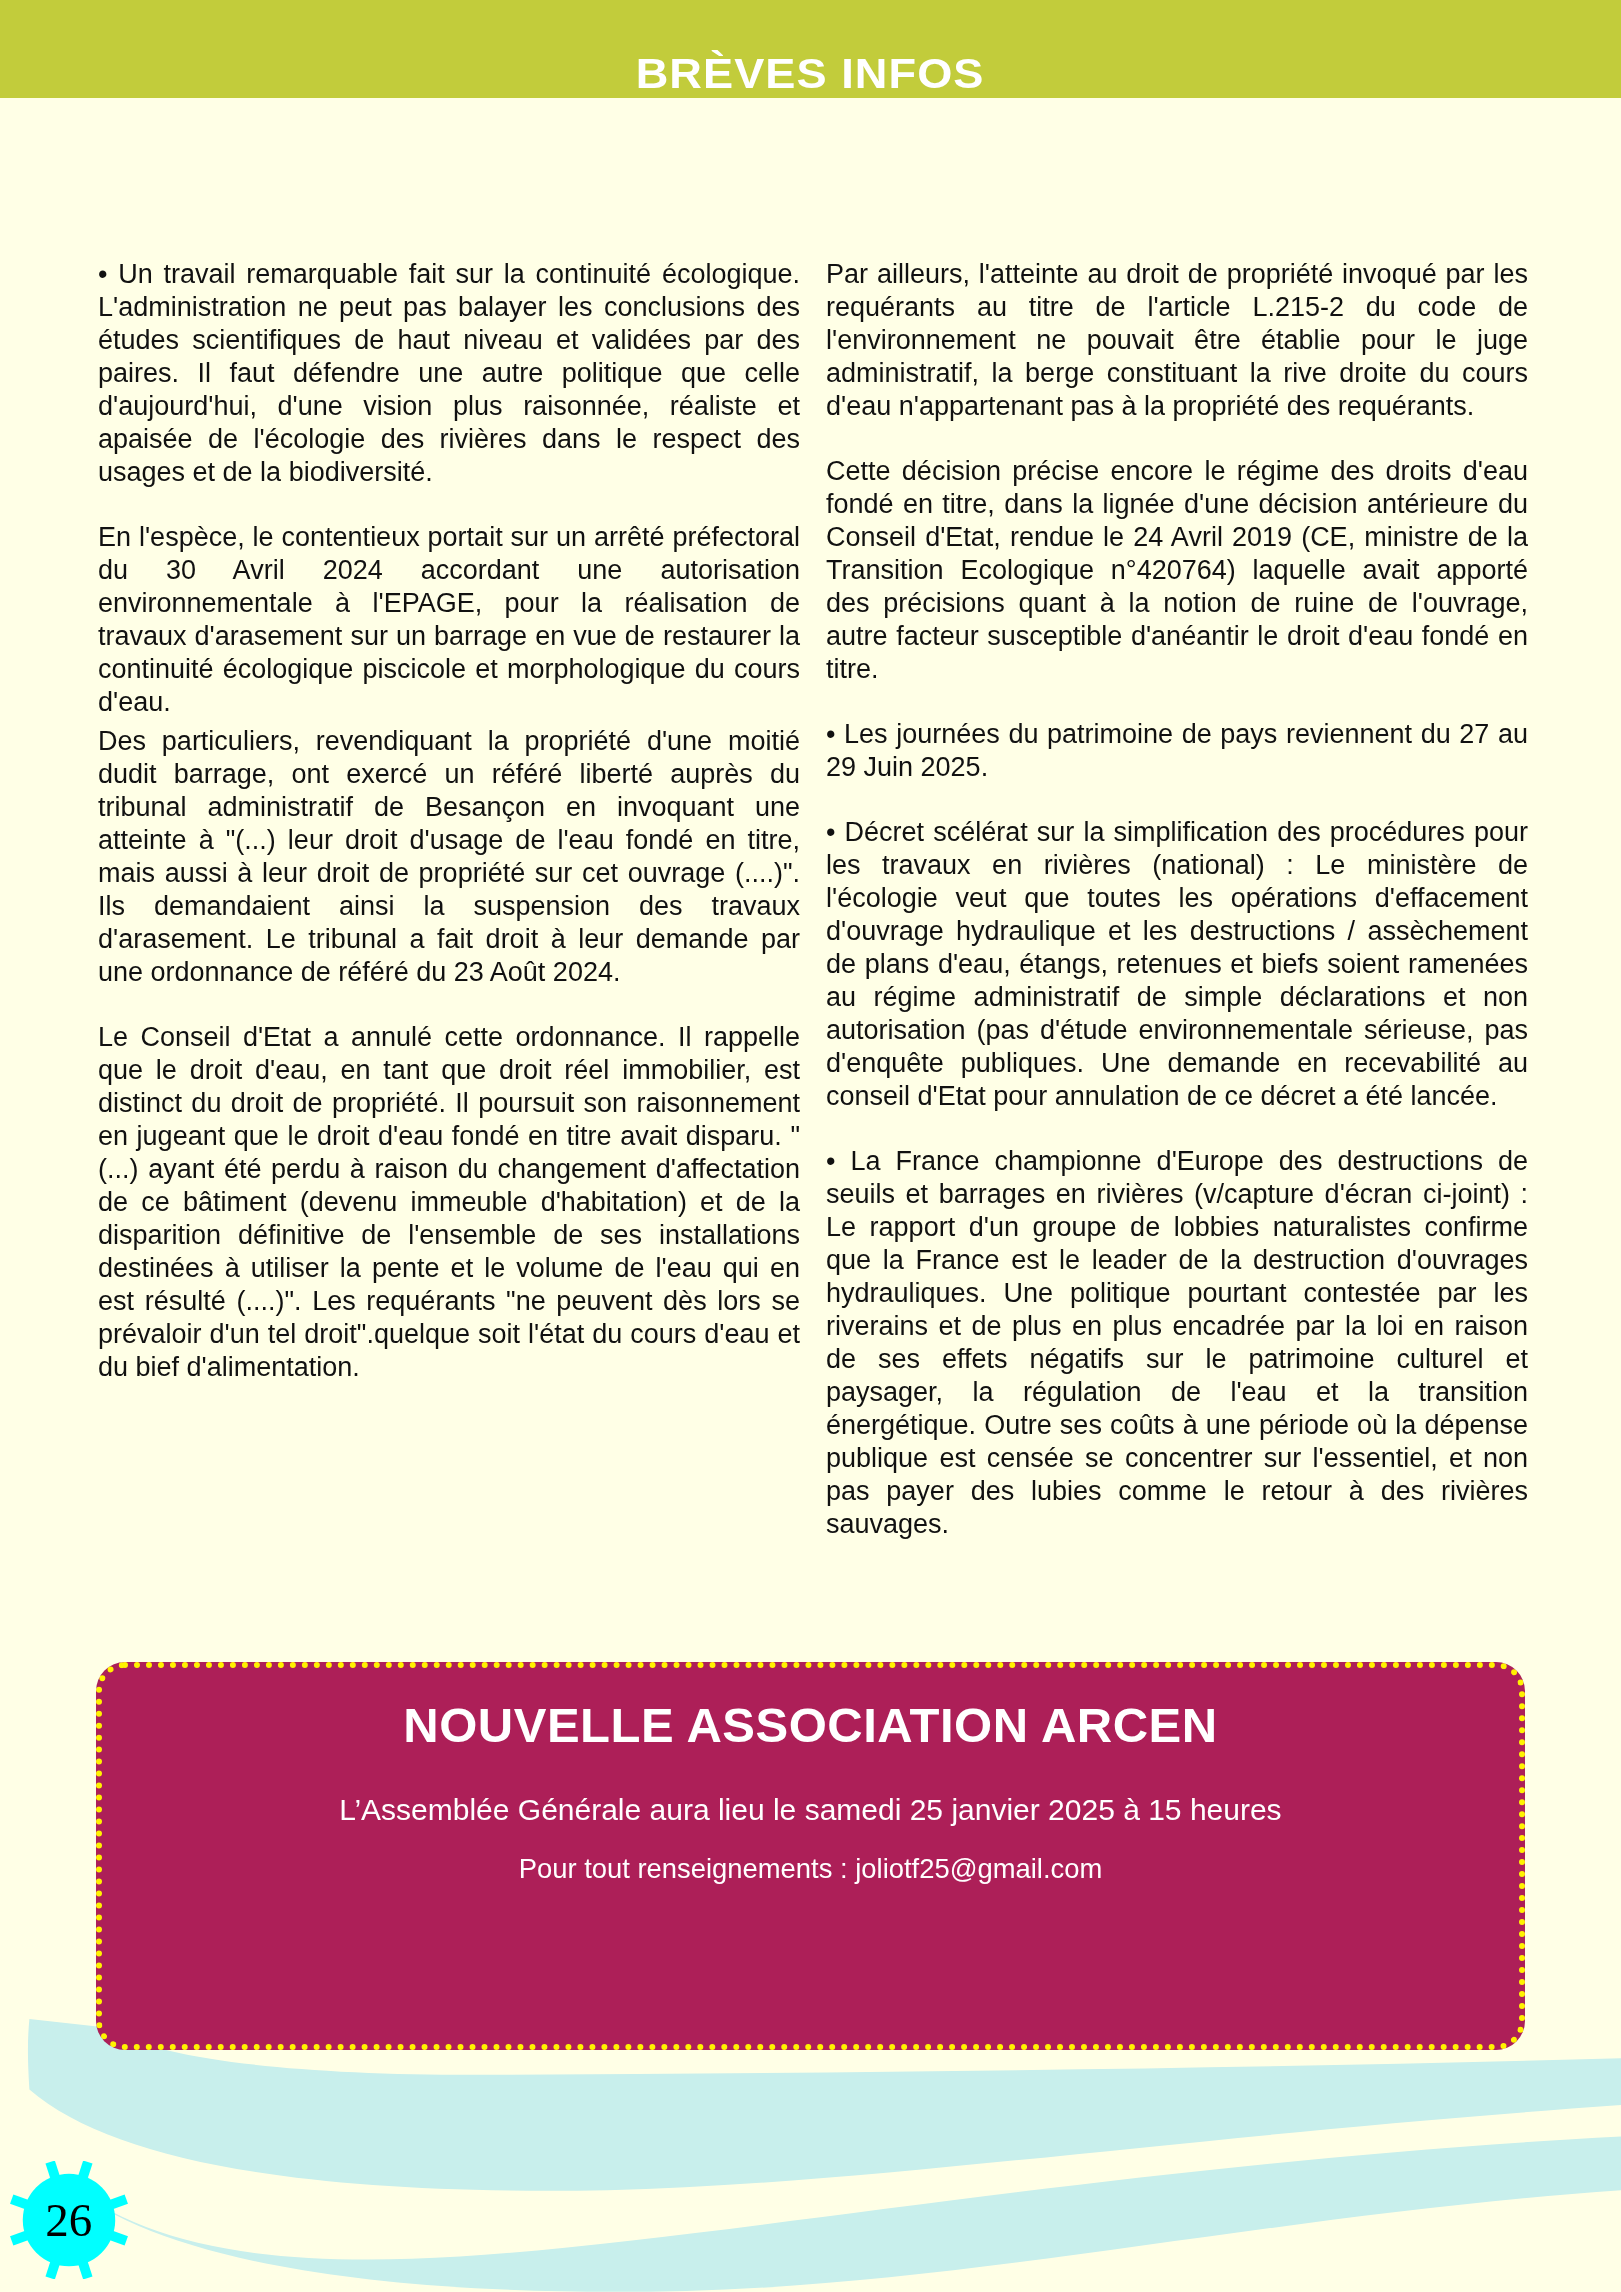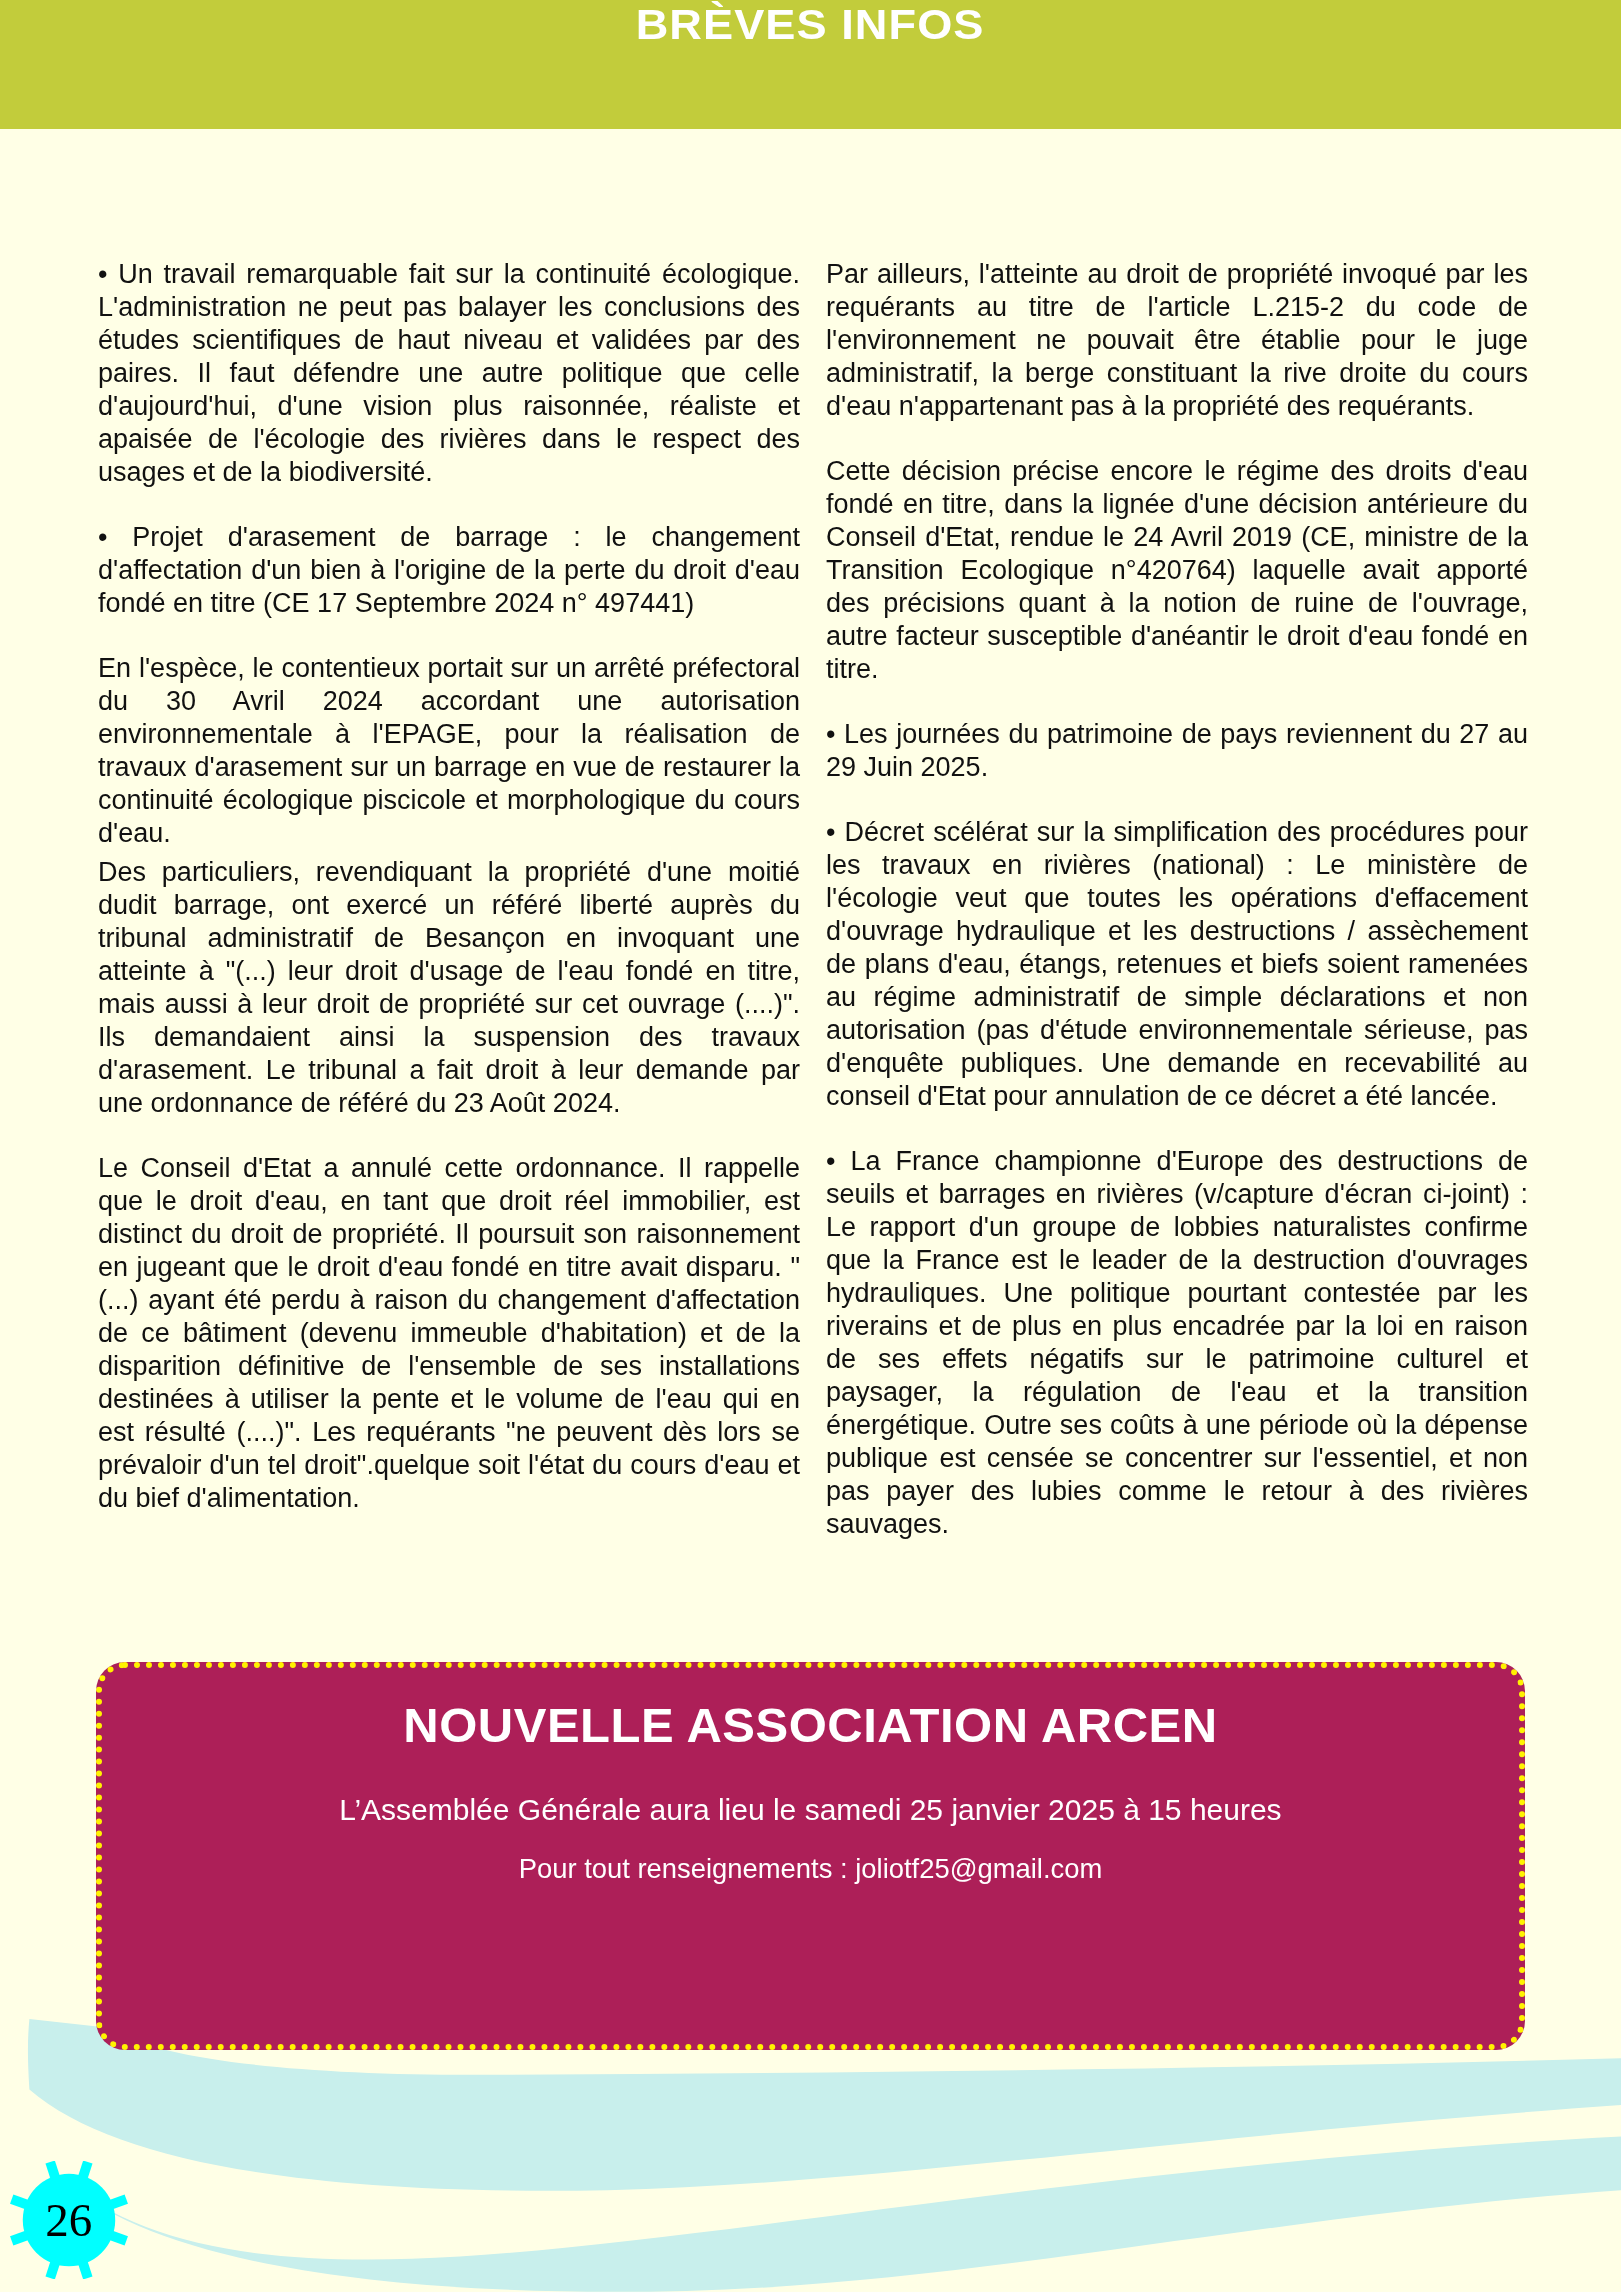--- a/index.html
+++ b/index.html
@@ -3,23 +3,23 @@
 <meta charset="utf-8">
 <style>
   html, body { margin: 0; padding: 0; }
   body {
     width: 1621px; height: 2293px; position: relative; overflow: hidden;
     background: #ffffe6;
     font-family: "Liberation Sans", sans-serif;
     color: #111;
   }
   .header {
-    position: absolute; left: 0; top: 0; width: 1621px; height: 129px;
+    position: absolute; left: 0; top: 0; width: 1621px; height: 98px;
     background: #c2cc3b;
-    display: flex; align-items: flex-start; justify-content: center;
+    display: flex; align-items: flex-end; justify-content: center;
   }
   .header h1 {
     margin: 0; color: #fff; font-weight: bold; font-size: 43px; letter-spacing: 1px;
     transform: scaleX(1.05);
   }
   .col {
     position: absolute; top: 258px; width: 702px;
     font-size: 27px; line-height: 33px; text-align: justify;
   }
   .col-left { left: 98px; }
@@ -49,21 +49,20 @@
 </style>
 </head>
 <body>
 
 <div class="header">
   <h1>BRÈVES INFOS</h1>
 </div>
 
 <div class="col col-left">
   <p>• Un travail remarquable fait sur la continuité écologique. L'administration ne peut pas balayer les conclusions des études scientifiques de haut niveau et validées par des paires. Il faut défendre une autre politique que celle d'aujourd'hui, d'une vision plus raisonnée, réaliste et apaisée de l'écologie des rivières dans le respect des usages et de la biodiversité.</p>
-  <p>• Projet d'arasement de barrage : le changement d'affectation d'un bien à l'origine de la perte du droit d'eau fondé en titre (CE 17 Septembre 2024 n° 497441)</p>
   <p class="tight">En l'espèce, le contentieux portait sur un arrêté préfectoral du 30 Avril 2024 accordant une autorisation environnementale à l'EPAGE, pour la réalisation de travaux d'arasement sur un barrage en vue de restaurer la continuité écologique piscicole et morphologique du cours d'eau.</p>
   <p>Des particuliers, revendiquant la propriété d'une moitié dudit barrage, ont exercé un référé liberté auprès du tribunal administratif de Besançon en invoquant une atteinte à "(...) leur droit d'usage de l'eau fondé en titre, mais aussi à leur droit de propriété sur cet ouvrage (....)". Ils demandaient ainsi la suspension des travaux d'arasement. Le tribunal a fait droit à leur demande par une ordonnance de référé du 23 Août 2024.</p>
   <p>Le Conseil d'Etat a annulé cette ordonnance. Il rappelle que le droit d'eau, en tant que droit réel immobilier, est distinct du droit de propriété. Il poursuit son raisonnement en jugeant que le droit d'eau fondé en titre avait disparu. "(...) ayant été perdu à raison du changement d'affectation de ce bâtiment (devenu immeuble d'habitation) et de la disparition définitive de l'ensemble de ses installations destinées à utiliser la pente et le volume de l'eau qui en est résulté (....)". Les requérants "ne peuvent dès lors se prévaloir d'un tel droit".quelque soit l'état du cours d'eau et du bief d'alimentation.</p>
 </div>
 
 <div class="col col-right">
   <p>Par ailleurs, l'atteinte au droit de propriété invoqué par les requérants au titre de l'article L.215-2 du code de l'environnement ne pouvait être établie pour le juge administratif, la berge constituant la rive droite du cours d'eau n'appartenant pas à la propriété des requérants.</p>
   <p>Cette décision précise encore le régime des droits d'eau fondé en titre, dans la lignée d'une décision antérieure du Conseil d'Etat, rendue le 24 Avril 2019 (CE, ministre de la Transition Ecologique n°420764) laquelle avait apporté des précisions quant à la notion de ruine de l'ouvrage, autre facteur susceptible d'anéantir le droit d'eau fondé en titre.</p>
   <p>• Les journées du patrimoine de pays reviennent du 27 au 29 Juin 2025.</p>
   <p>• Décret scélérat sur la simplification des procédures pour les travaux en rivières (national) : Le ministère de l'écologie veut que toutes les opérations d'effacement d'ouvrage hydraulique et les destructions / assèchement de plans d'eau, étangs, retenues et biefs soient ramenées au régime administratif de simple déclarations et non autorisation (pas d'étude environnementale sérieuse, pas d'enquête publiques. Une demande en recevabilité au conseil d'Etat pour annulation de ce décret a été lancée.</p>

